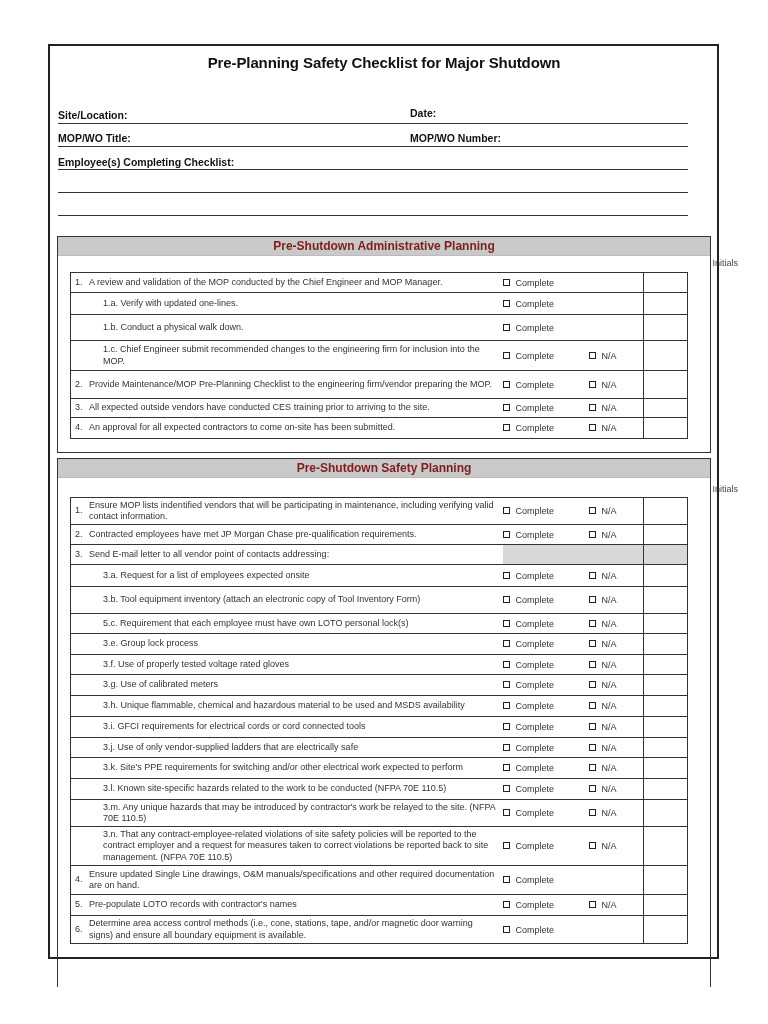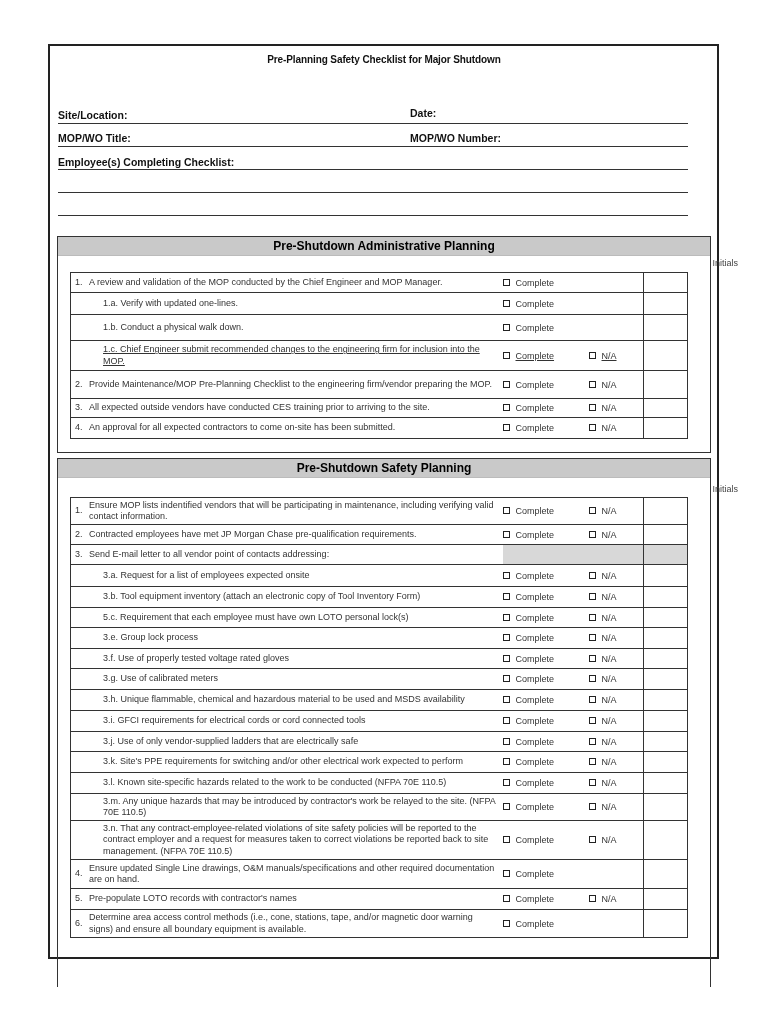--- a/index.html
+++ b/index.html
@@ -5,32 +5,32 @@
     * { box-sizing: border-box; margin: 0; padding: 0; }
     html, body { width: 768px; height: 1024px; background: #ffffff; overflow: hidden; }
     body { font-family: "Liberation Sans", sans-serif; color: #222; position: relative; }
 
     .page-frame {
       position: absolute; left: 48px; top: 44px; width: 671px; height: 915px;
       border: 2px solid #222; border-bottom-width: 2px;
     }
     .doc-title {
       position: absolute; left: 0; top: 54px; width: 768px; text-align: center;
-      font-size: 10px; font-weight: bold; color: #111; letter-spacing: -0.1px;
+      font-size: 15px; font-weight: bold; color: #111; letter-spacing: -0.1px;
     }
     .field-row { position: absolute; font-size: 10.5px; font-weight: bold; color: #111; }
     .hline { position: absolute; height: 0; border-top: 1.3px solid #333; }
 
     .section-box {
       position: absolute; left: 57px; width: 654px;
       border: 1.3px solid #333;
     }
     .section-header {
       height: 19px; background: #c9c9c9; text-align: center;
-      font-size: 12px; font-weight: bold; line-height: 19px; color: #000000;
+      font-size: 12px; font-weight: bold; line-height: 19px; color: #7f1d1d;
       border-bottom: 1px solid #bbb;
     }
     .initials-label {
       position: absolute; right: 30px; font-size: 9px; color: #444;
     }
 
     table.check {
       position: absolute; left: 70px; width: 618px; border-collapse: collapse;
       font-size: 9px; color: #333;
     }
@@ -103,21 +103,21 @@
         <td class="desc">
           <div class="desc-inner">
             <span class="num"></span>
             <span class="sub">1.b.  Conduct a physical walk down.</span>
           </div>
         </td>
         <td class="opt1"><span class="cb"></span><span class="optlabel">Complete</span></td>
         <td class="opt2"></td>
         <td class="init"></td>
       </tr>
-      <tr style="height: 30px; text-decoration: underline;">
+      <tr style="height: 30px;">
         <td class="desc">
           <div class="desc-inner">
             <span class="num"></span>
             <span class="sub">1.c.  Chief Engineer submit recommended changes to the engineering firm for inclusion into the MOP.</span>
           </div>
         </td>
         <td class="opt1"><span class="cb"></span><span class="optlabel">Complete</span></td>
         <td class="opt2"><span class="cb"></span><span class="optlabel">N/A</span></td>
         <td class="init"></td>
       </tr>
@@ -201,21 +201,21 @@
         <td class="desc">
           <div class="desc-inner">
             <span class="num"></span>
             <span class="sub">3.a. Request for a list of employees expected onsite</span>
           </div>
         </td>
         <td class="opt1"><span class="cb"></span><span class="optlabel">Complete</span></td>
         <td class="opt2"><span class="cb"></span><span class="optlabel">N/A</span></td>
         <td class="init"></td>
       </tr>
-      <tr style="height: 21px;">
+      <tr style="height: 27px;">
         <td class="desc">
           <div class="desc-inner">
             <span class="num"></span>
             <span class="sub">3.b. Tool equipment inventory (attach an electronic copy of Tool Inventory Form)</span>
           </div>
         </td>
         <td class="opt1"><span class="cb"></span><span class="optlabel">Complete</span></td>
         <td class="opt2"><span class="cb"></span><span class="optlabel">N/A</span></td>
         <td class="init"></td>
       </tr>

